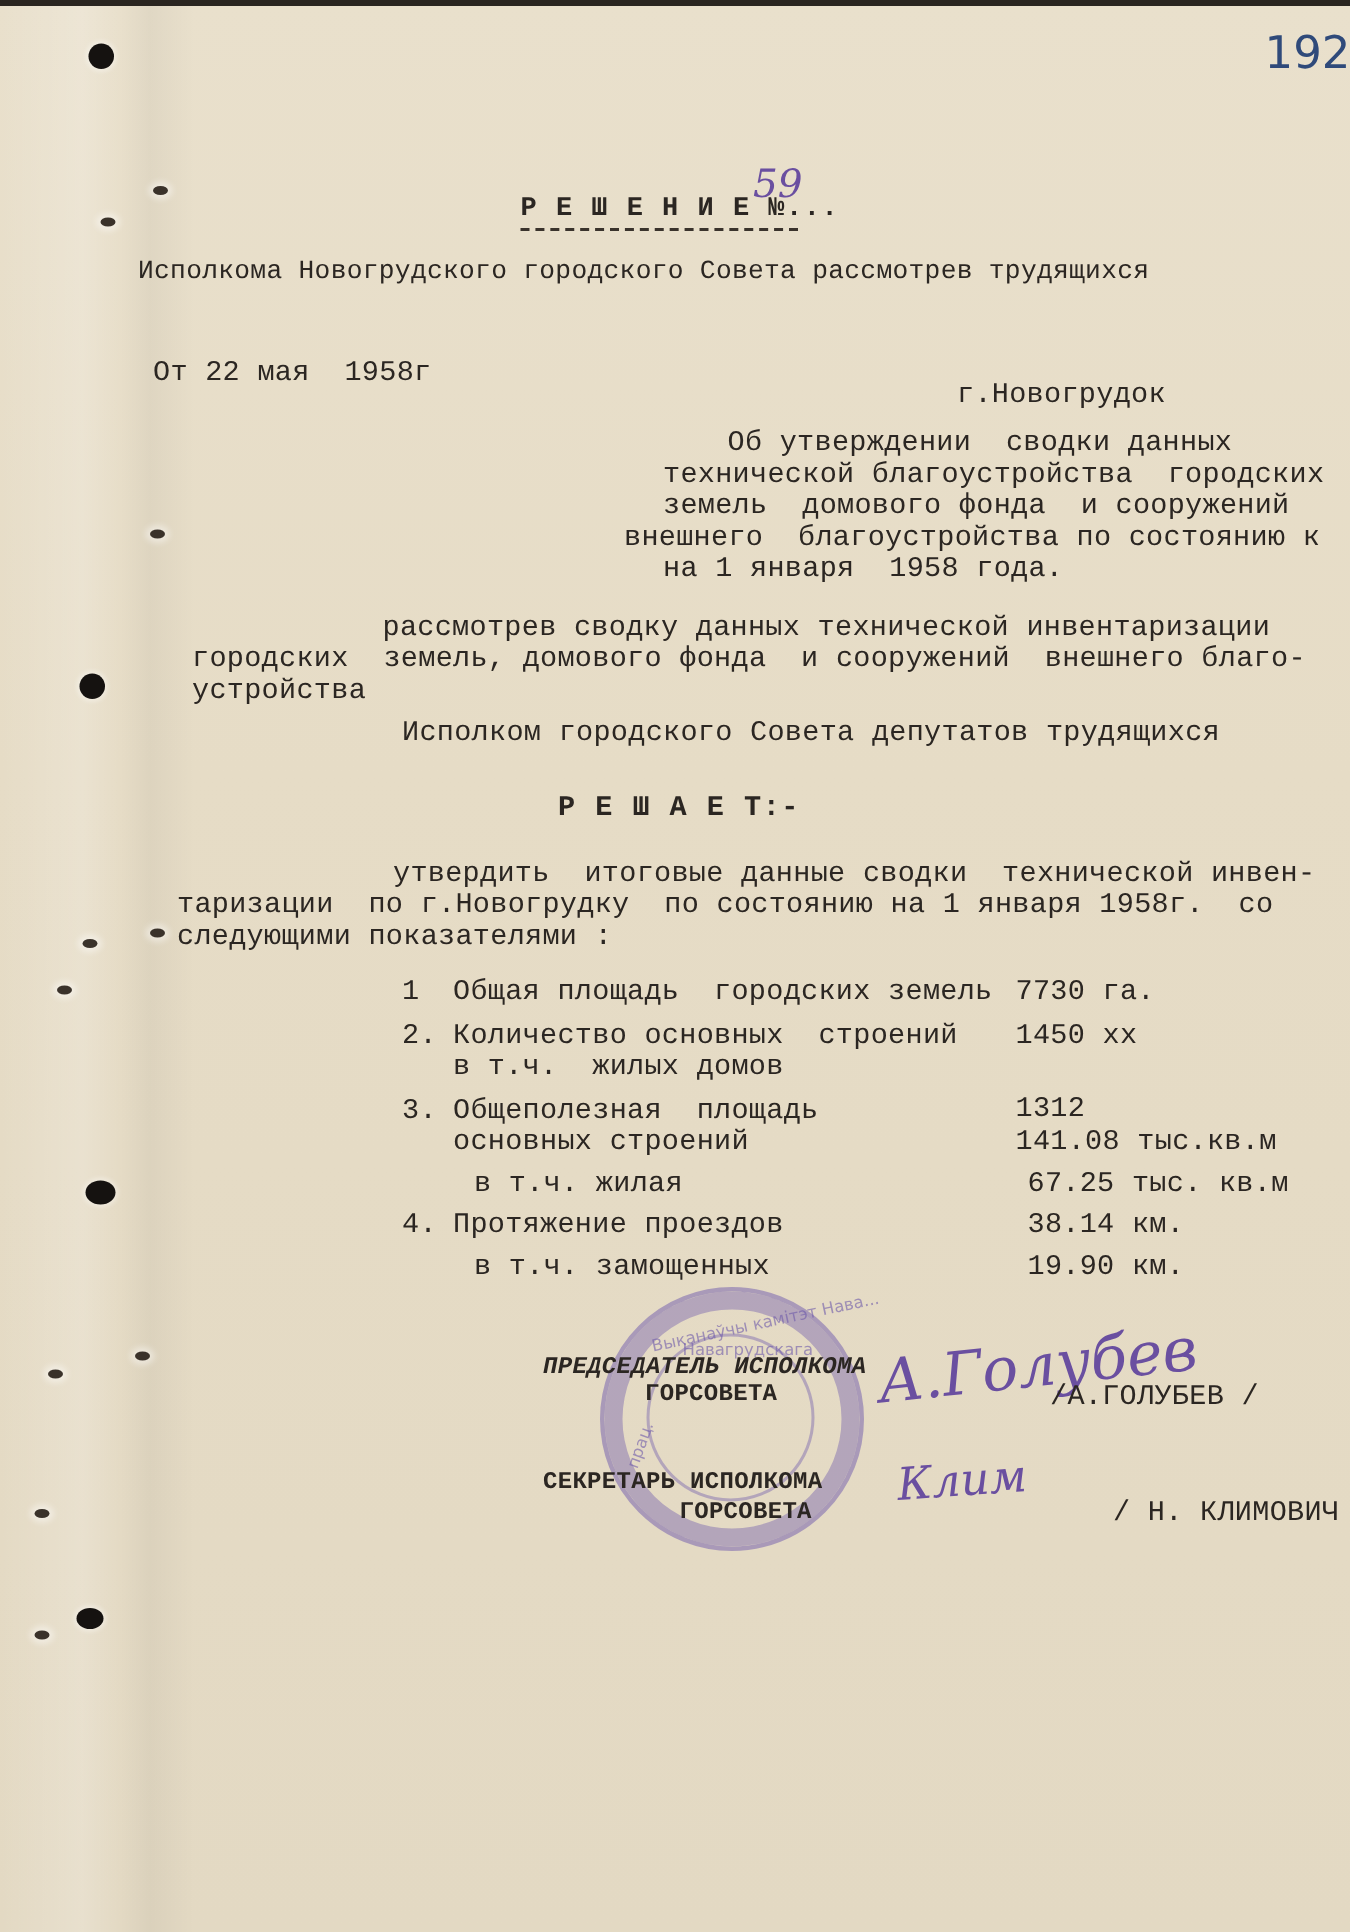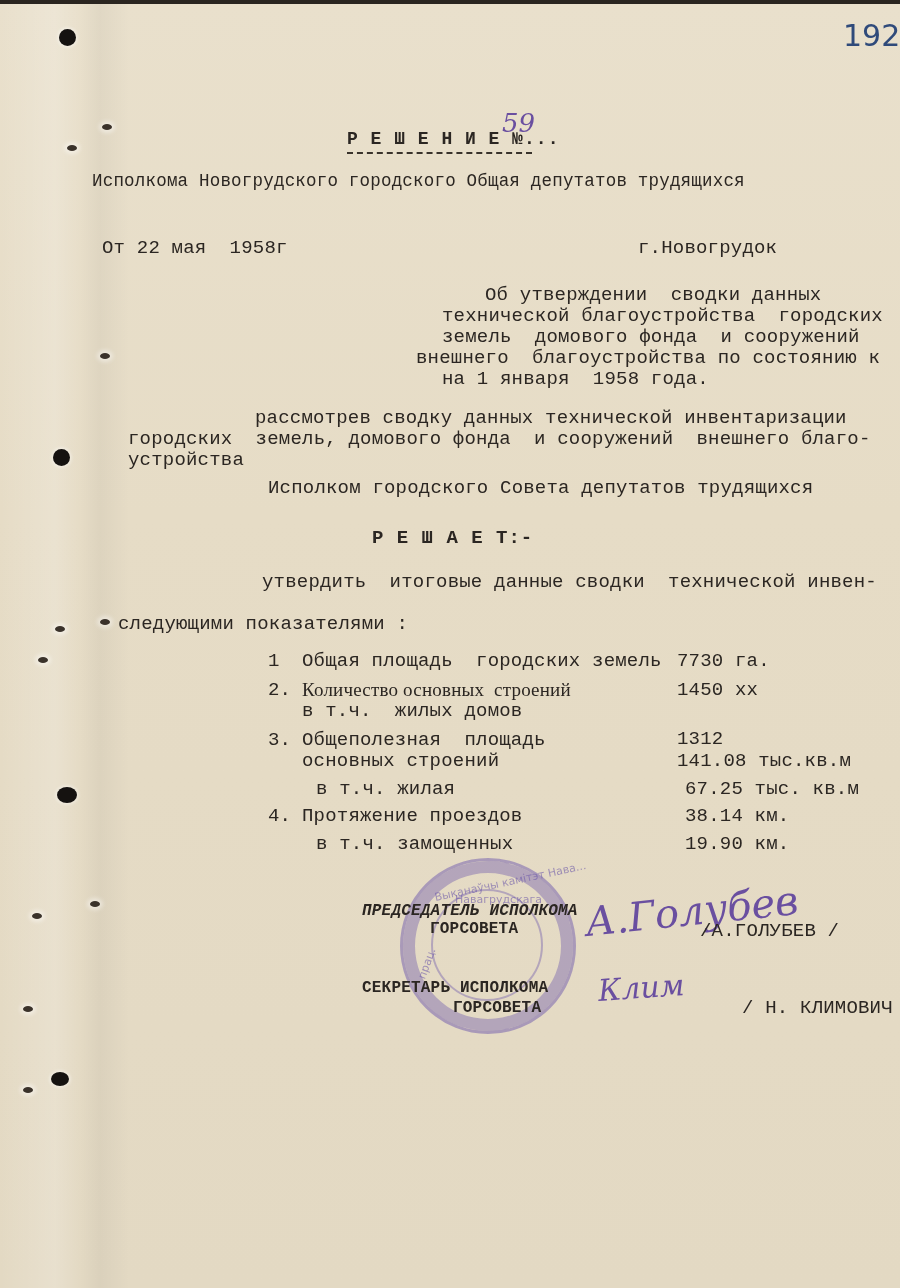--- a/index.html
+++ b/index.html
@@ -55,51 +55,52 @@
   <div class="pin" style="left:32px;top:913px;"></div>
   <div class="pin" style="left:23px;top:1006px;"></div>
   <div class="pin" style="left:23px;top:1087px;"></div>
 
   <div class="hand-blue" style="left:843px;top:18px;font-size:30px;">192</div>
 
   <div class="t b" style="left:347px;top:128px;font-size:18px;letter-spacing:1px;">Р Е Ш Е Н И Е №...</div>
   <div class="hand-purple" style="left:502px;top:108px;font-size:26px;">59</div>
   <div class="underline-dash"></div>
 
-  <div class="t" style="left:92px;top:170px;font-size:17.5px;">Исполкома Новогрудского городского Общая депутатов трудящихся</div>
+  <div class="t" style="left:92px;top:170px;font-size:17.5px;">Исполкома Новогрудского городского Совета рассмотрев трудящихся</div>
 
   <div class="t" style="left:102px;top:237px;">От 22 мая  1958г</div>
-  <div class="t" style="left:638px;top:237px;">г.Новогрудок</div>
+  <div class="t" style="left:638px;top:252px;">г.Новогрудок</div>
 
   <div>
     <div class="t" style="left:485px;top:284px;">Об утверждении  сводки данных</div>
     <div class="t" style="left:442px;top:305px;">технической благоустройства  городских</div>
     <div class="t" style="left:442px;top:326px;">земель  домового фонда  и сооружений</div>
     <div class="t" style="left:416px;top:347px;">внешнего  благоустройства по состоянию к</div>
     <div class="t" style="left:442px;top:368px;">на 1 января  1958 года.</div>
   </div>
 
   <div class="t" style="left:255px;top:407px;">рассмотрев сводку данных технической инвентаризации</div>
   <div class="t" style="left:128px;top:428px;">городских  земель, домового фонда  и сооружений  внешнего благо-</div>
   <div class="t" style="left:128px;top:449px;">устройства</div>
 
   <div class="t" style="left:268px;top:477px;">Исполком городского Совета депутатов трудящихся</div>
 
   <div class="t b" style="left:372px;top:527px;letter-spacing:1px;">Р Е Ш А Е Т:-</div>
 
   <div class="t" style="left:262px;top:571px;">утвердить  итоговые данные сводки  технической инвен-</div>
+  <div class="t" style="left:118px;top:592px;">таризации  по г.Новогрудку  по состоянию на 1 января 1958г.  со</div>
   <div class="t" style="left:118px;top:613px;">следующими показателями :</div>
 
   <div>
     <div class="t" style="left:268px;top:650px;">1</div>
     <div class="t" style="left:302px;top:650px;">Общая площадь  городских земель</div>
     <div class="t" style="left:677px;top:650px;">7730 га.</div>
 
     <div class="t" style="left:268px;top:679px;">2.</div>
-    <div class="t" style="left:302px;top:679px;font-family:Liberation Serif, serif;">Количество основных  строений</div>
+    <div class="t" style="left:302px;top:679px;">Количество основных  строений</div>
     <div class="t" style="left:677px;top:679px;">1450 хх</div>
 
     <div class="t" style="left:302px;top:700px;text-align:center;">в т.ч.  жилых домов</div>
     <div class="t" style="left:677px;top:700px;margin-top:28px;">1312</div>
 
     <div class="t" style="left:268px;top:729px;">3.</div>
     <div class="t" style="left:302px;top:729px;">Общеполезная  площадь</div>
 
     <div class="t" style="left:302px;top:750px;">основных строений</div>
     <div class="t" style="left:677px;top:750px;">141.08 тыс.кв.м</div>

